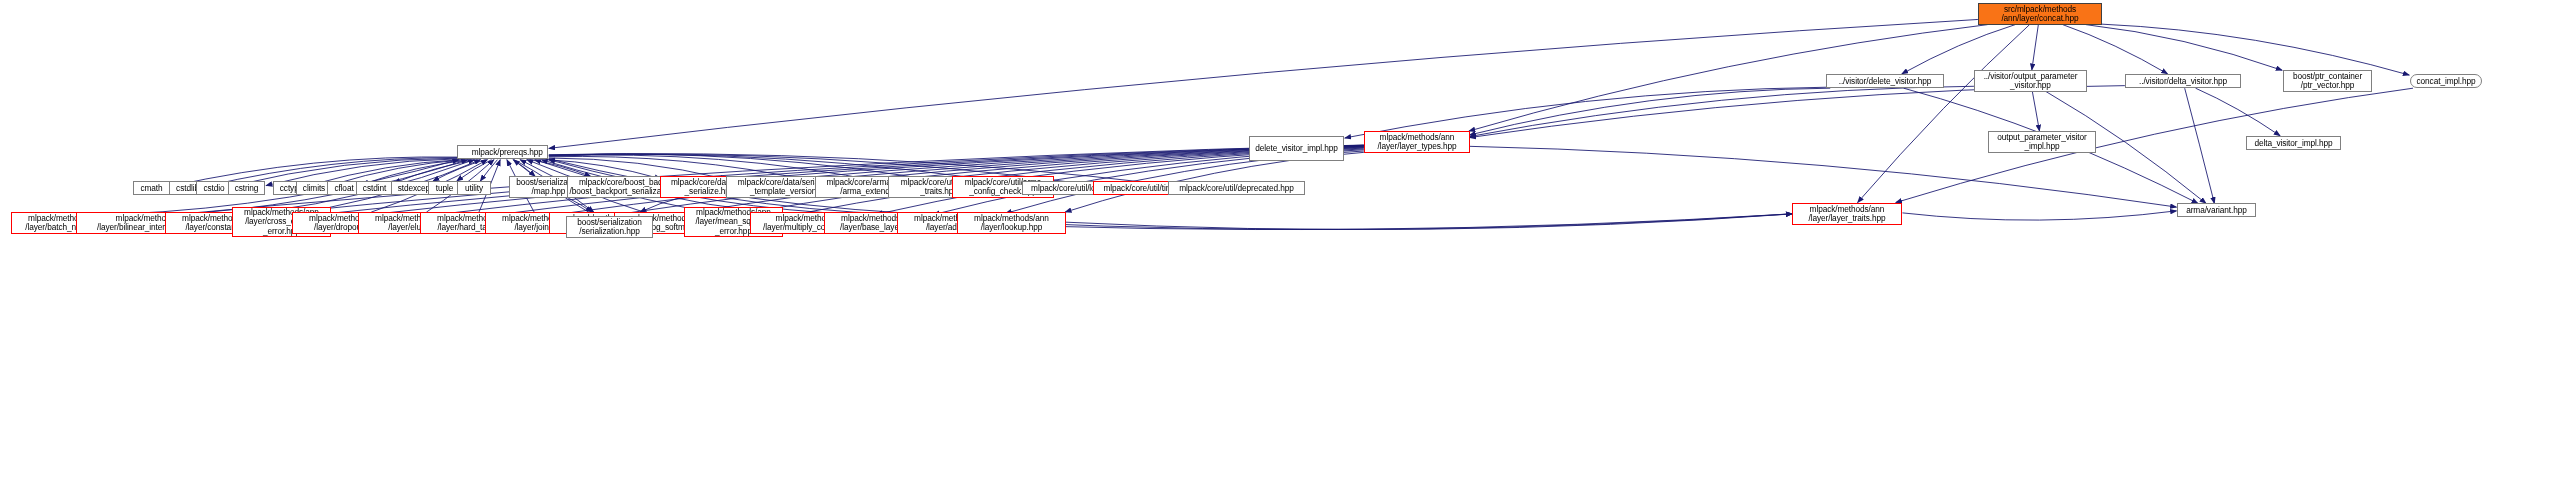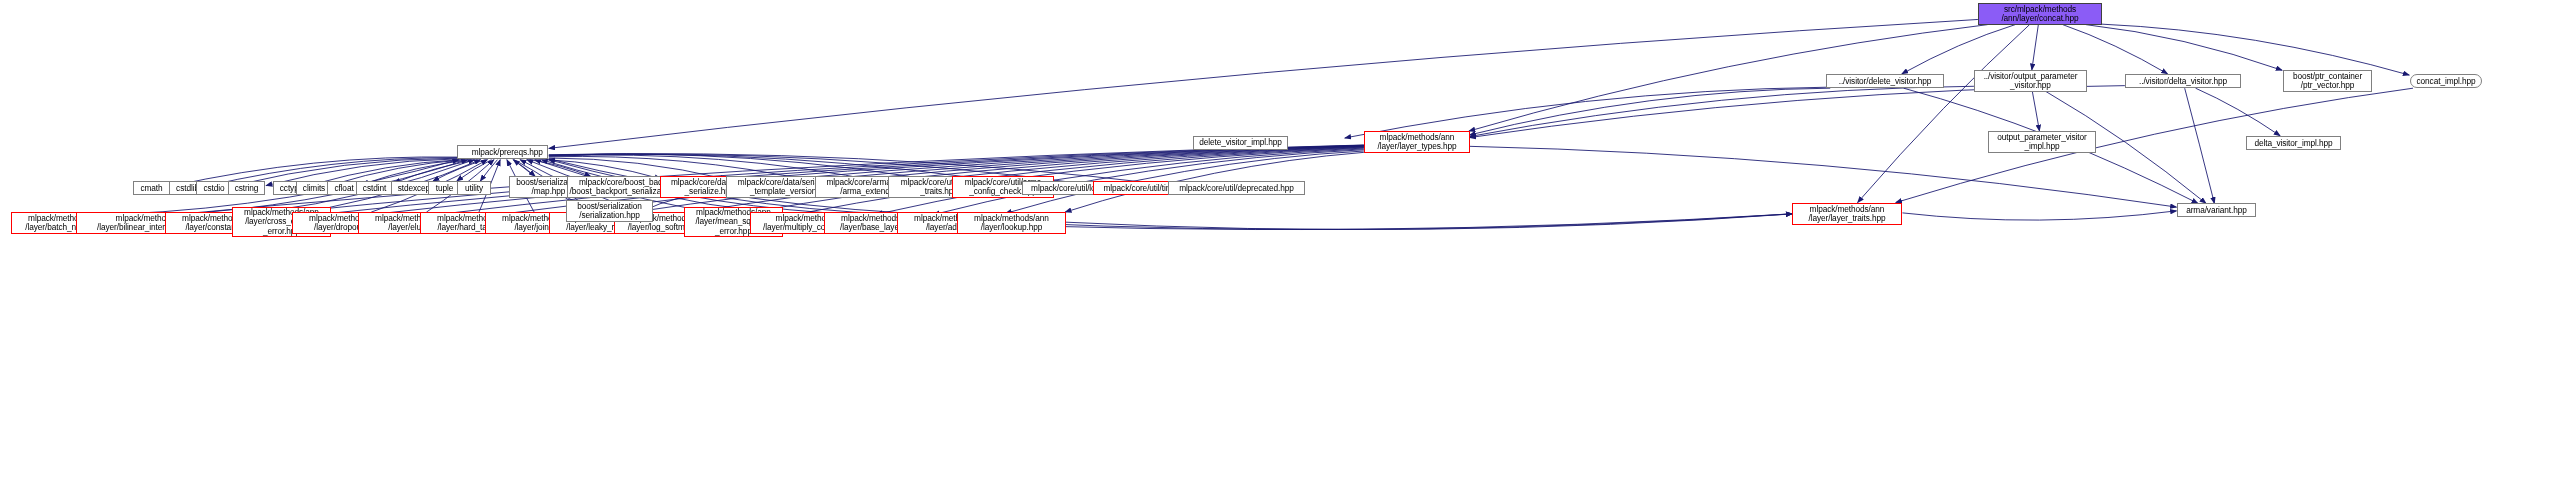--- a/index.html
+++ b/index.html
@@ -39,21 +39,21 @@
     color: #000000;
     letter-spacing: -0.1px;
     padding: 0 1.6px;
     white-space: pre-line;
     z-index: 5;
   }
   .node.red {
     border: 0.8px solid #ff0000;
   }
   .node.root {
-    background: #8b5cf6;
+    background: #f97316;
     border: 0.8px solid #404040;
   }
   .node .lbl {
     display: block;
     width: 100%;
   }
 </style>
 </head>
 <body>
 
@@ -147,21 +147,21 @@
   <div id="node-layer">
       <div class="node root" style="left: 1978px; top: 3.2px; width: 124px; height: 21.5px;"><span class="lbl">src/mlpack/methods
 /ann/layer/concat.hpp</span></div>
       <div class="node" style="left: 1826px; top: 74px; width: 118px; height: 14.3px;"><span class="lbl">../visitor/delete_visitor.hpp</span></div>
       <div class="node" style="left: 1974px; top: 70px; width: 113px; height: 21.5px;"><span class="lbl">../visitor/output_parameter
 _visitor.hpp</span></div>
       <div class="node" style="left: 2125px; top: 74px; width: 116px; height: 14.3px;"><span class="lbl">../visitor/delta_visitor.hpp</span></div>
       <div class="node" style="left: 2283px; top: 70px; width: 89px; height: 21.5px;"><span class="lbl">boost/ptr_container
 /ptr_vector.hpp</span></div>
       <div class="node" style="left: 2410px; top: 74px; width: 72px; height: 14.3px; border-radius: 7px;"><span class="lbl">concat_impl.hpp</span></div>
-      <div class="node" style="left: 1193px; top: 136px; width: 95px; height: 14px;"><span class="lbl">delete_visitor_impl.hpp</span></div>
+      <div class="node" style="left: 1249px; top: 136px; width: 95px; height: 25px;"><span class="lbl">delete_visitor_impl.hpp</span></div>
       <div class="node red" style="left: 1364px; top: 131px; width: 106px; height: 21.5px;"><span class="lbl">mlpack/methods/ann
 /layer/layer_types.hpp</span></div>
       <div class="node" style="left: 1988px; top: 131px; width: 108px; height: 21.5px;"><span class="lbl">output_parameter_visitor
 _impl.hpp</span></div>
       <div class="node" style="left: 2246px; top: 136px; width: 95px; height: 14.3px;"><span class="lbl">delta_visitor_impl.hpp</span></div>
       <div class="node" style="left: 2177px; top: 203px; width: 79px; height: 14.3px;"><span class="lbl">arma/variant.hpp</span></div>
       <div class="node red" style="left: 11px; top: 212px; width: 109px; height: 21.5px;"><span class="lbl">mlpack/methods/ann
 /layer/batch_norm.hpp</span></div>
       <div class="node red" style="left: 76px; top: 212px; width: 154px; height: 21.5px;"><span class="lbl">mlpack/methods/ann
 /layer/bilinear_interpolation.hpp</span></div>
@@ -217,17 +217,17 @@
 _template_version.hpp</span></div>
       <div class="node" style="left: 815px; top: 176px; width: 116px; height: 21.5px;"><span class="lbl">mlpack/core/arma_extend
 /arma_extend.hpp</span></div>
       <div class="node" style="left: 888px; top: 176px; width: 102px; height: 21.5px;"><span class="lbl">mlpack/core/util/arma
 _traits.hpp</span></div>
       <div class="node red" style="left: 952px; top: 176px; width: 102px; height: 21.5px;"><span class="lbl">mlpack/core/util/arma
 _config_check.hpp</span></div>
       <div class="node" style="left: 1022px; top: 181px; width: 103px; height: 14.3px;"><span class="lbl">mlpack/core/util/log.hpp</span></div>
       <div class="node red" style="left: 1093px; top: 181px; width: 117px; height: 14.3px;"><span class="lbl">mlpack/core/util/timers.hpp</span></div>
       <div class="node" style="left: 1168px; top: 181px; width: 137px; height: 14.3px;"><span class="lbl">mlpack/core/util/deprecated.hpp</span></div>
-      <div class="node" style="left: 566px; top: 200px; width: 87px; height: 21.5px;"><span class="lbl">boost/serialization
+      <div class="node" style="left: 566px; top: 216px; width: 87px; height: 21.5px;"><span class="lbl">boost/serialization
 /serialization.hpp</span></div>
     </div>
 </div>
 
 
 </body></html>

